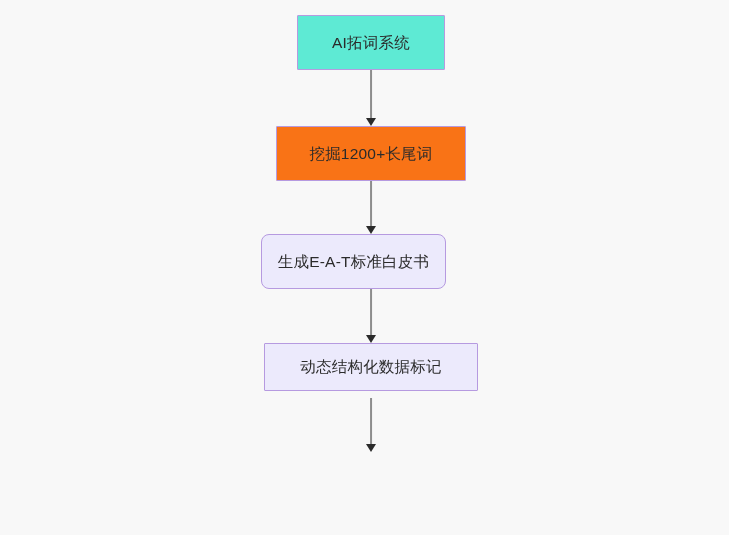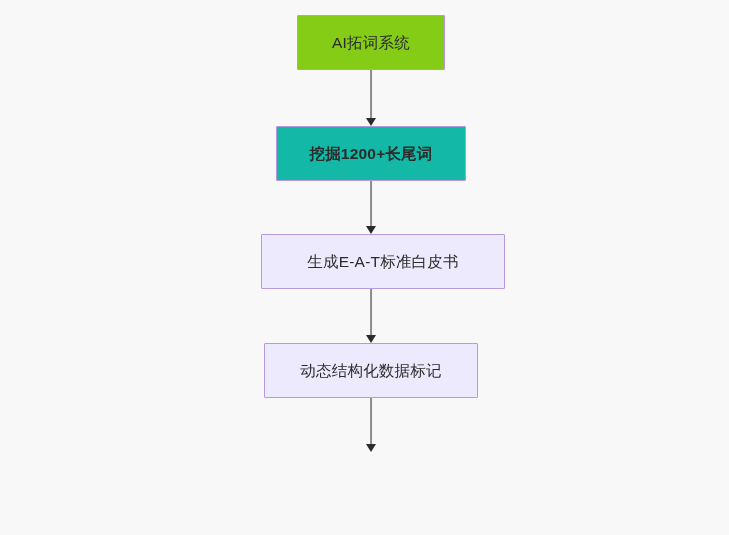--- a/index.html
+++ b/index.html
@@ -81,26 +81,26 @@
   </div>
   <div class="edge" style="left: 371px; top: 289px; height: 54px;">
     <div class="edge-line" style="height: 47px; background: rgb(141, 141, 141);"></div>
     <div class="edge-head" style="top: 46px; border-top-color: rgb(43, 43, 43);"></div>
   </div>
   <div class="edge" style="left: 371px; top: 398px; height: 54px;">
     <div class="edge-line" style="height: 47px; background: rgb(141, 141, 141);"></div>
     <div class="edge-head" style="top: 46px; border-top-color: rgb(43, 43, 43);"></div>
   </div>
 
-  <div class="node" style="left: 297px; top: 15px; width: 148px; height: 55px; background: #84cc16; border-color: rgb(182, 154, 224); color: rgb(43, 43, 43);">
+  <div class="node" style="left: 297px; top: 15px; width: 148px; height: 55px; background: #5eead4; border-color: rgb(182, 154, 224); color: rgb(43, 43, 43);">
     <span class="node-label">AI拓词系统</span>
   </div>
-  <div class="node" style="left: 276px; top: 126px; width: 190px; height: 55px; background: #14b8a6; border-color: rgb(182, 154, 224); color: rgb(43, 43, 43); font-weight: bold;">
+  <div class="node" style="left: 276px; top: 126px; width: 190px; height: 55px; background: #f97316; border-color: rgb(182, 154, 224); color: rgb(43, 43, 43);">
     <span class="node-label">挖掘1200+长尾词</span>
   </div>
-  <div class="node" style="left: 261px; top: 234px; width: 244px; height: 55px; background: rgb(236, 234, 252); border-color: rgb(182, 154, 224); color: rgb(43, 43, 43);">
+  <div class="node" style="left: 261px; top: 234px; width: 185px; height: 55px; background: rgb(236, 234, 252); border-color: rgb(182, 154, 224); color: rgb(43, 43, 43); border-radius: 8px;">
     <span class="node-label">生成E-A-T标准白皮书</span>
   </div>
-  <div class="node" style="left: 264px; top: 343px; width: 214px; height: 55px; background: rgb(236, 234, 252); border-color: rgb(182, 154, 224); color: rgb(43, 43, 43);">
+  <div class="node" style="left: 264px; top: 343px; width: 214px; height: 48px; background: rgb(236, 234, 252); border-color: rgb(182, 154, 224); color: rgb(43, 43, 43);">
     <span class="node-label">动态结构化数据标记</span>
   </div>
 
 </div>
 
 </body></html>

